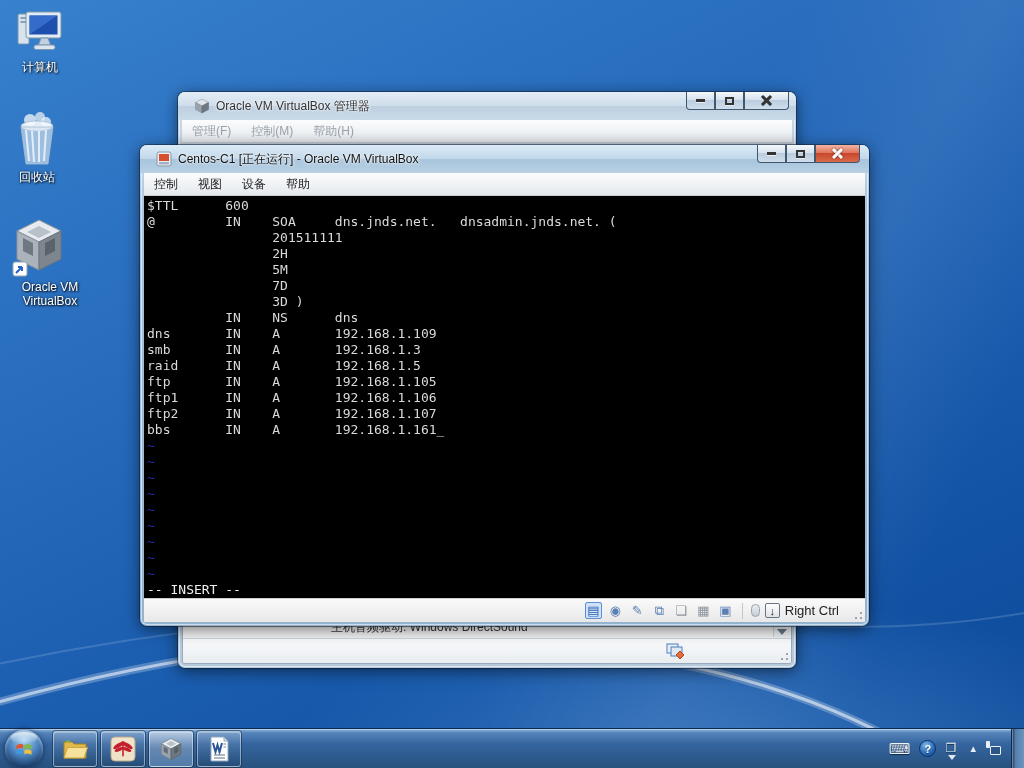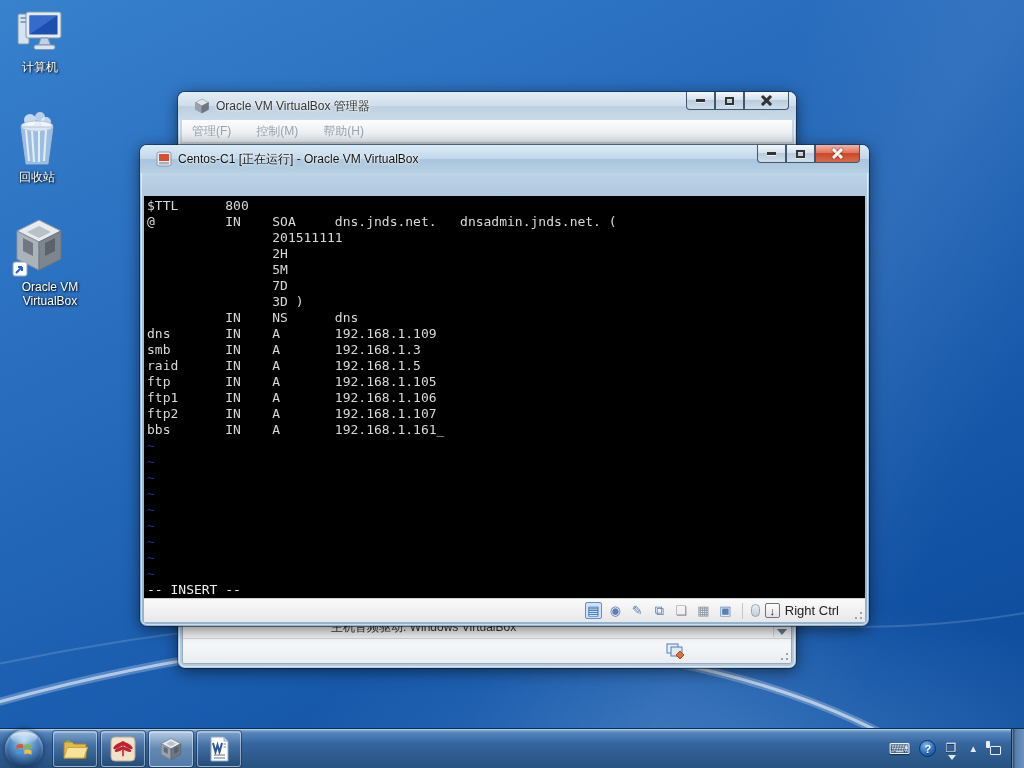--- a/index.html
+++ b/index.html
@@ -38,21 +38,21 @@
   .cap.cls{width:45px;border-radius:0 0 4px 0;}
   .cap.cls.red{background:linear-gradient(#f3b4a4,#e0765d 45%,#c8462b 46%,#d96a4a);}
   .g-min{width:9px;height:3px;background:#333;box-shadow:0 1px 0 rgba(255,255,255,.7);}
   .g-max{width:9px;height:8px;border:2px solid #333;box-shadow:0 1px 0 rgba(255,255,255,.5);}
   .g-x{position:relative;width:11px;height:11px;}
   .g-x::before,.g-x::after{content:"";position:absolute;left:-1px;top:4px;width:13px;height:3px;background:#333;border-radius:1px;}
   .g-x::before{transform:rotate(45deg);} .g-x::after{transform:rotate(-45deg);}
   .cap.cls.red .g-x::before,.cap.cls.red .g-x::after{background:#fff;box-shadow:0 0 2px rgba(80,0,0,.8);}
   .menubar{position:absolute;left:4px;right:4px;height:23px;display:flex;align-items:center;
        background:linear-gradient(#fbfcfd,#eef1f4 60%,#e4e8ec);border-bottom:1px solid #c7ccd2;
-       font-size:12px;gap:5px;}
+       font-size:12px;gap:0;}
   .menubar span{padding:3px 10px;cursor:pointer;}
 
   
   .mgr{left:178px;top:92px;width:618px;height:576px;
        background:linear-gradient(180deg,#dde7f0,#c3d3e1 40px,#b6c9da);}
   .mgr .titlebar{background:linear-gradient(#e4edf5,#cfdeeb 48%,#bed0e0 52%,#c9dae8);border-radius:7px 7px 0 0;}
   .mgr .ttext{color:#333;}
   .mgr .caps{right:7px;}
   .mgr .menubar{top:28px;color:#9aa3ab;}
   .mgr-inner{position:absolute;left:4px;right:4px;top:54px;bottom:4px;
@@ -203,21 +203,21 @@
             <i class="g-x"></i>
           </span>
       </div>
     </div>
     <div class="menubar">
       <span>管理(F)</span>
       <span>控制(M)</span>
       <span>帮助(H)</span>
     </div>
     <div class="mgr-inner">
-      <div class="mgr-detail">主机音频驱动:  Windows VirtualBox</div>
+      <div class="mgr-detail">主机音频驱动:  Windows DirectSound</div>
       <div class="mgr-scrollbar">
         <span class="scroll-caret"></span>
       </div>
       <div class="mgr-status">
         <svg width="20" height="16" viewBox="0 0 20 16" style="position:absolute;right:105px;top:4px">
           <rect x="1" y="1" width="11" height="9" fill="#eaf1f8" stroke="#4d7ec0"></rect>
           <rect x="5" y="4" width="11" height="9" fill="#dfe9f4" stroke="#4d7ec0"></rect>
           <polygon points="14,8 18,12 14,16 10,12" fill="#e26b3a" stroke="#b14a20"></polygon>
         </svg>
         <span class="grip"></span>
@@ -241,23 +241,29 @@
             <i class="g-min"></i>
           </span>
         <span class="cap">
             <i class="g-max"></i>
           </span>
         <span class="cap cls red">
             <i class="g-x"></i>
           </span>
       </div>
     </div>
+    <div class="menubar">
+      <span>控制</span>
+      <span>视图</span>
+      <span>设备</span>
+      <span>帮助</span>
+    </div>
 
     <div class="terminal">
-      <pre class="tlines">$TTL      800
+      <pre class="tlines">$TTL      600
 @         IN    SOA     dns.jnds.net.   dnsadmin.jnds.net. (
                 201511111
                 2H
                 5M
                 7D
                 3D )
           IN    NS      dns
 dns       IN    A       192.168.1.109
 smb       IN    A       192.168.1.3
 raid      IN    A       192.168.1.5

